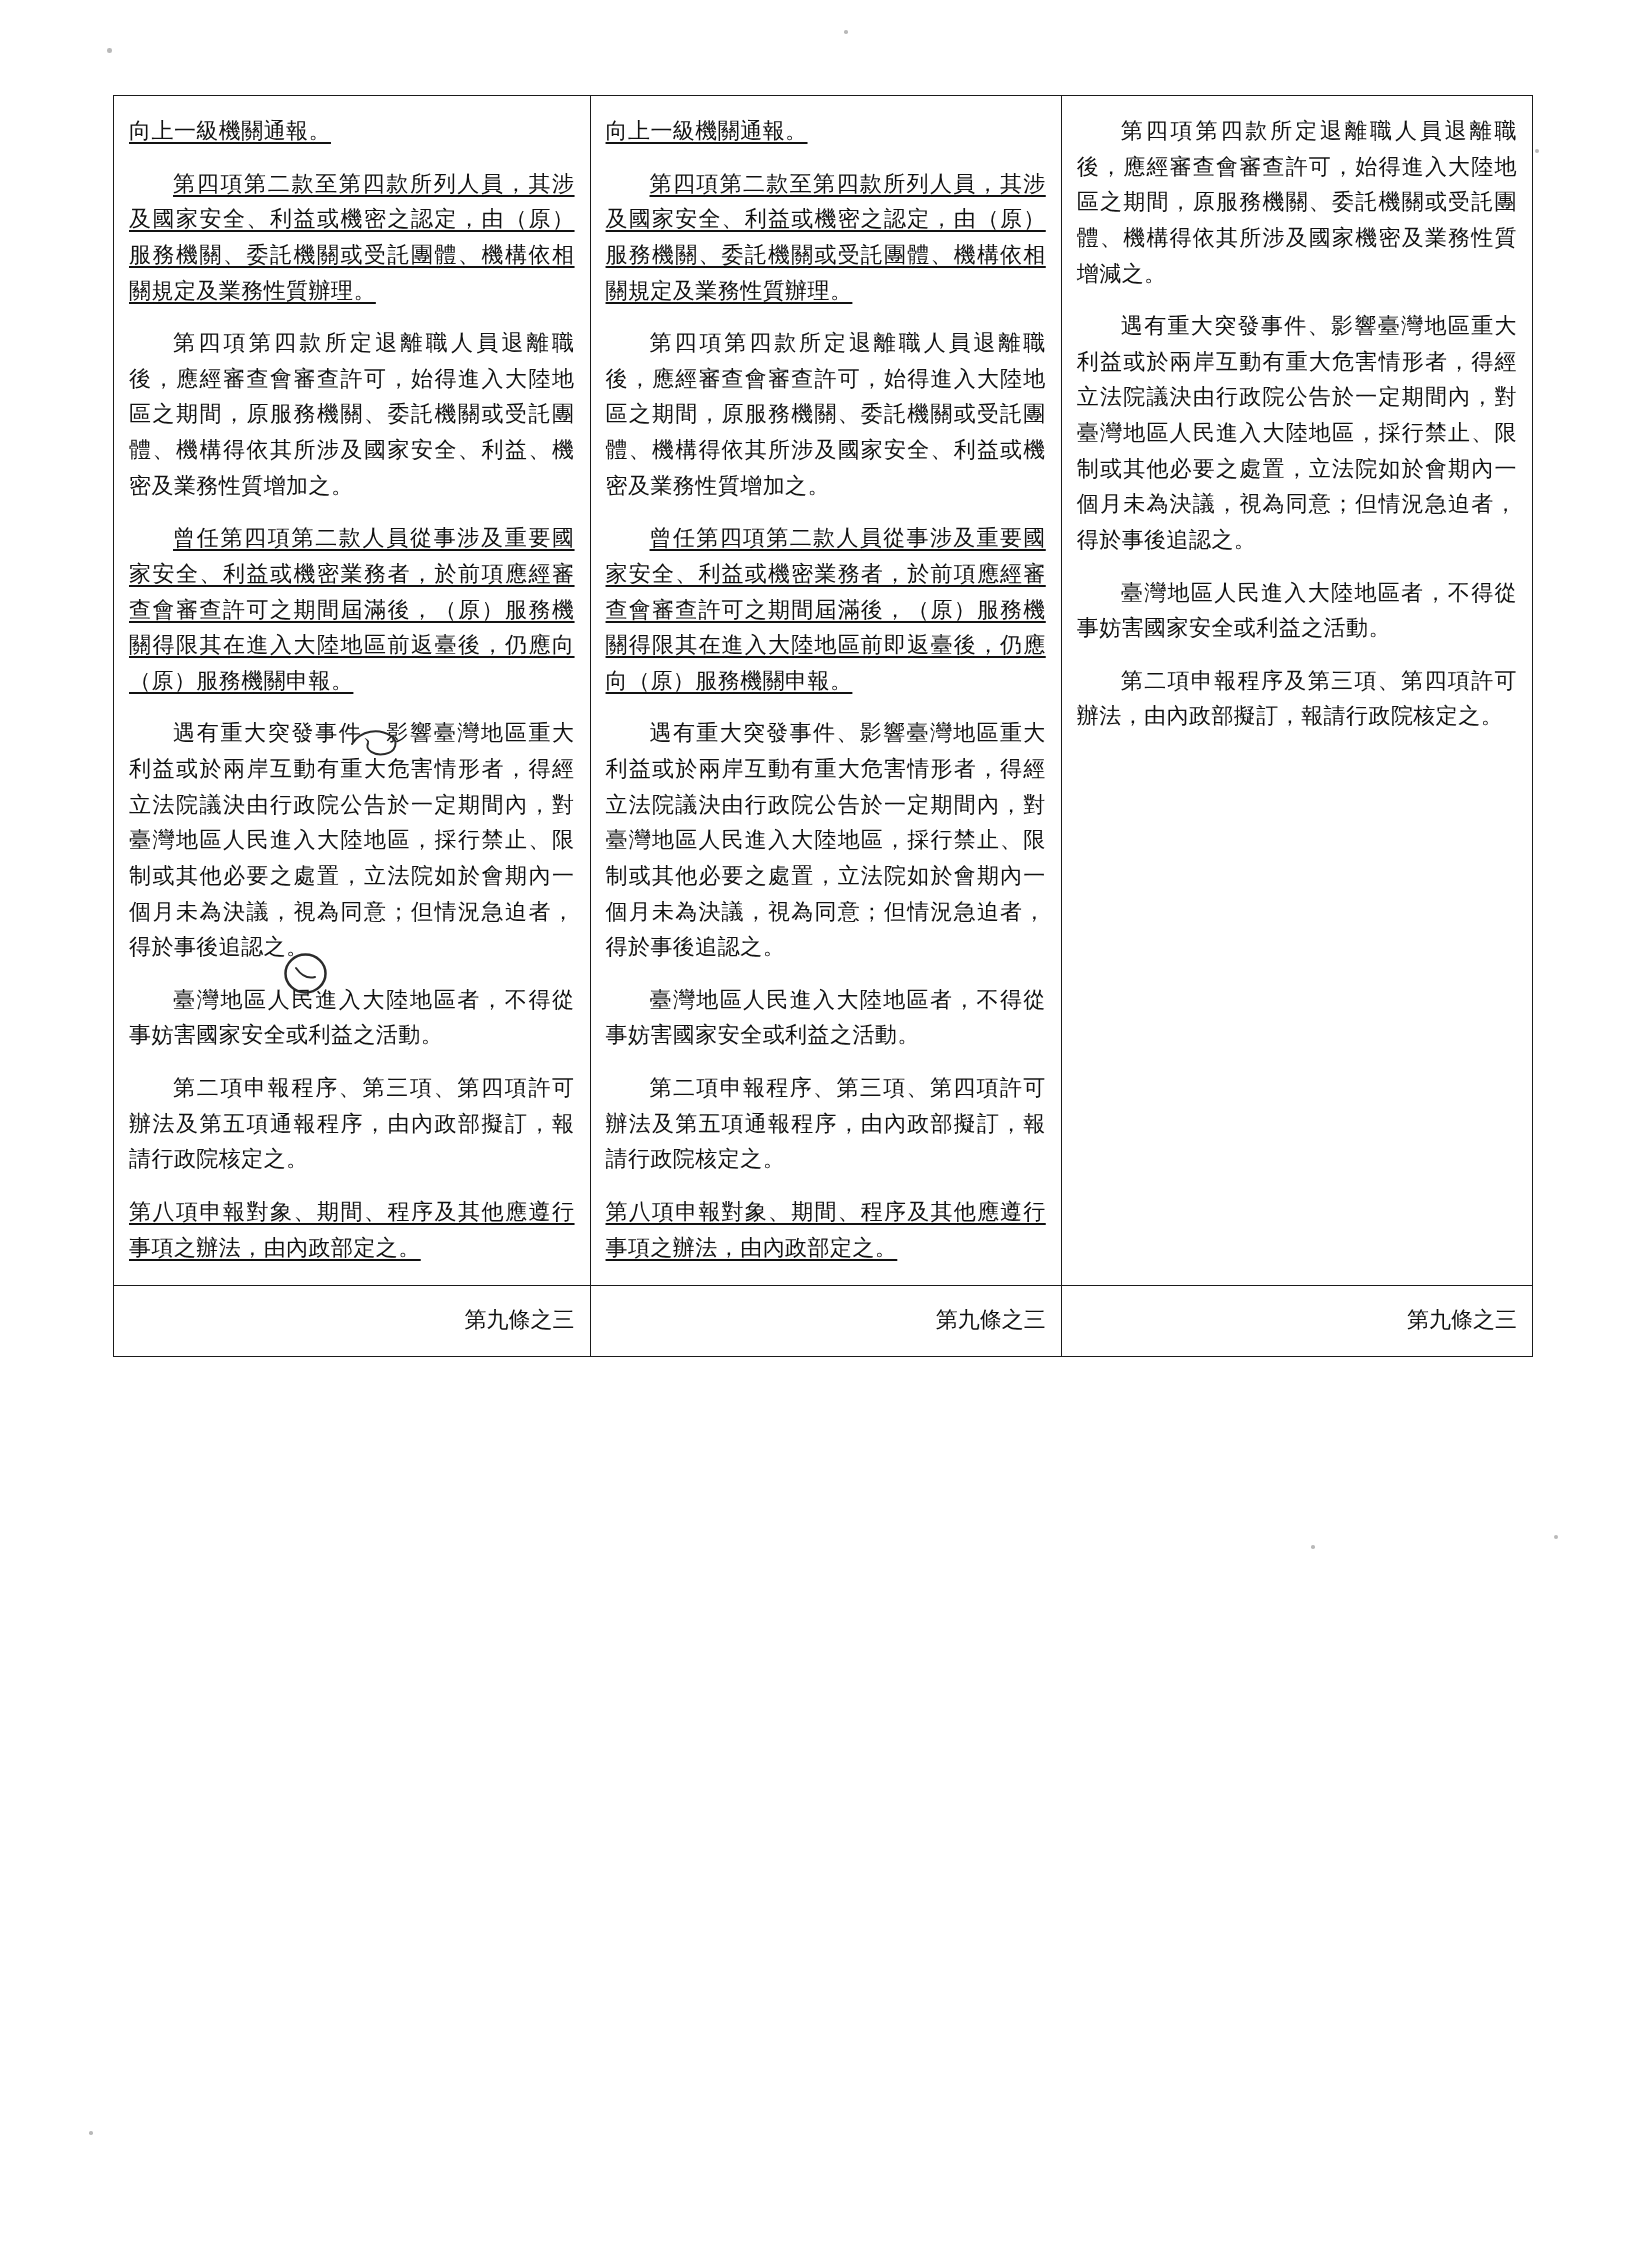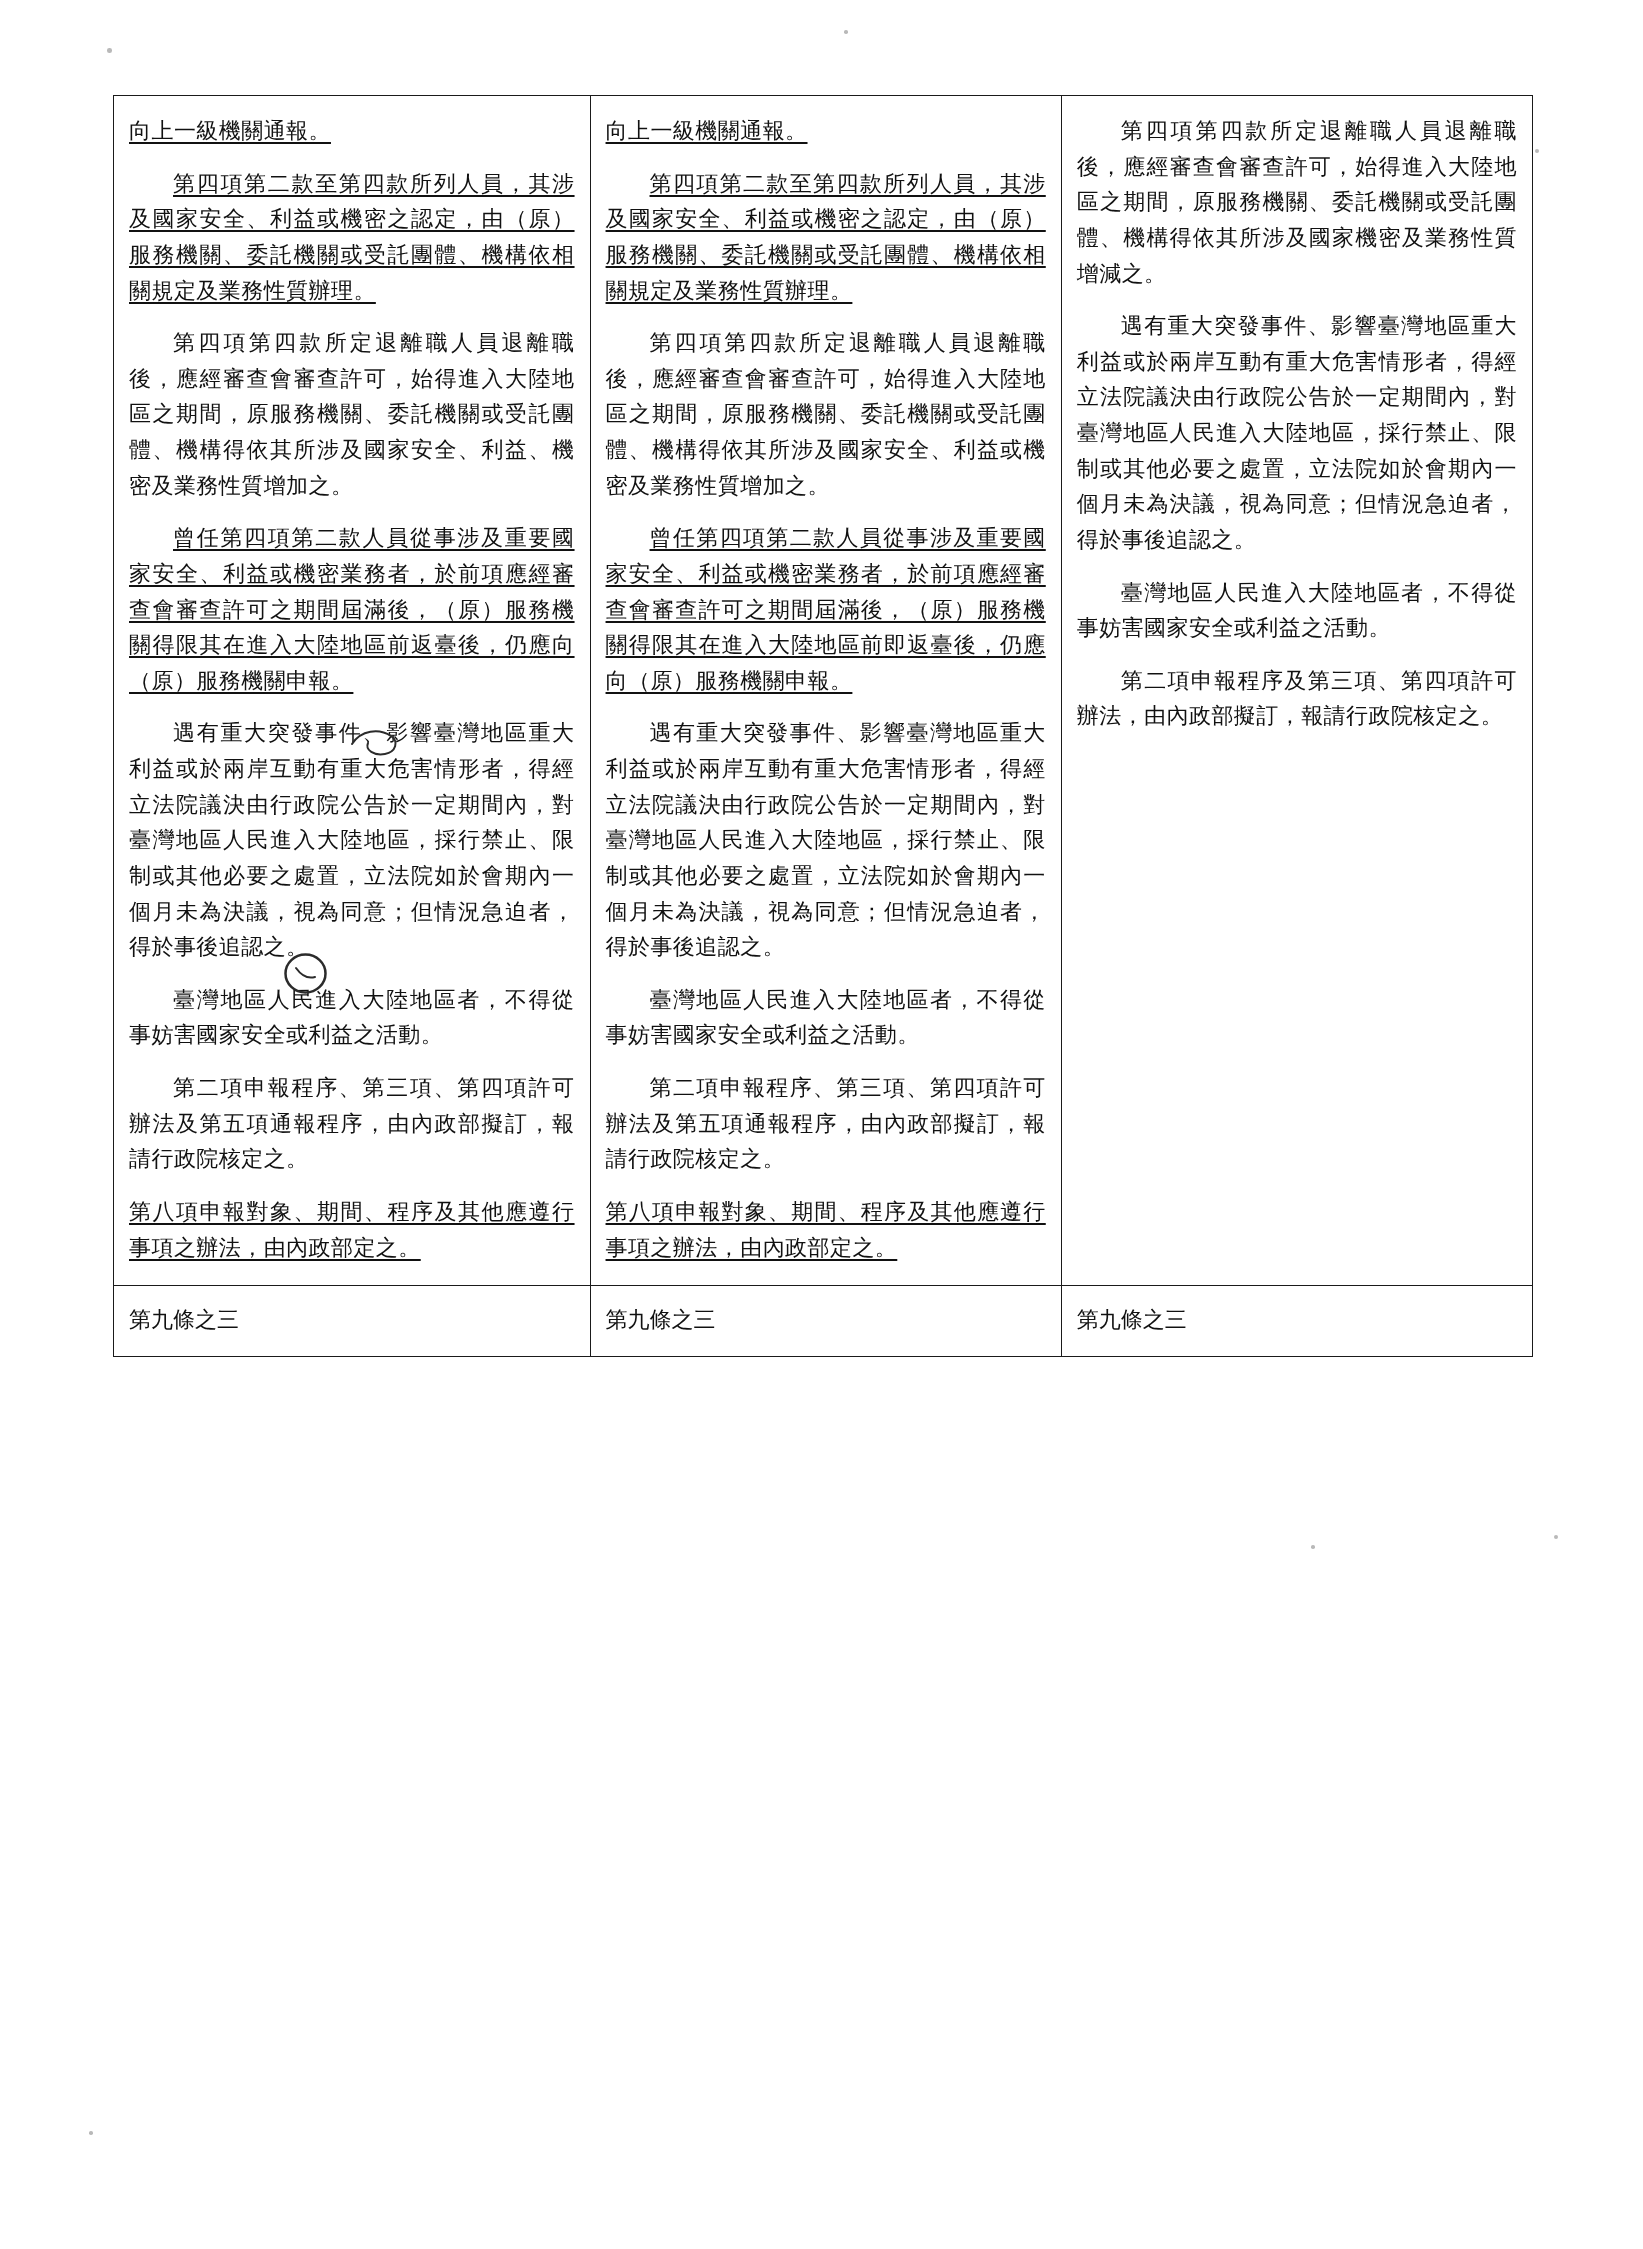--- a/index.html
+++ b/index.html
@@ -51,20 +51,21 @@
     margin: 0 0 17px 0;
     text-align: justify;
     text-justify: inter-ideograph;
   }
   .para:last-child { margin-bottom: 0; }
   .indent { text-indent: 2em; }
   .u { text-decoration: underline; text-underline-offset: 3.5px; text-decoration-thickness: 1.5px; }
 
   .footer-row td {
     padding: 15px 15px 17px 15px;
+    text-align: right;
   }
   .footer-label {
     font-size: 22px;
     line-height: 1.5;
   }
 
   
   .ink {
     position: absolute;
     pointer-events: none;

